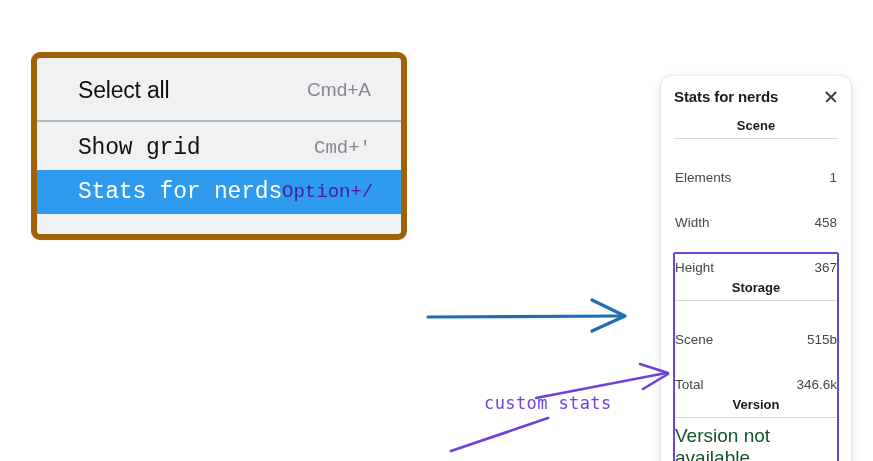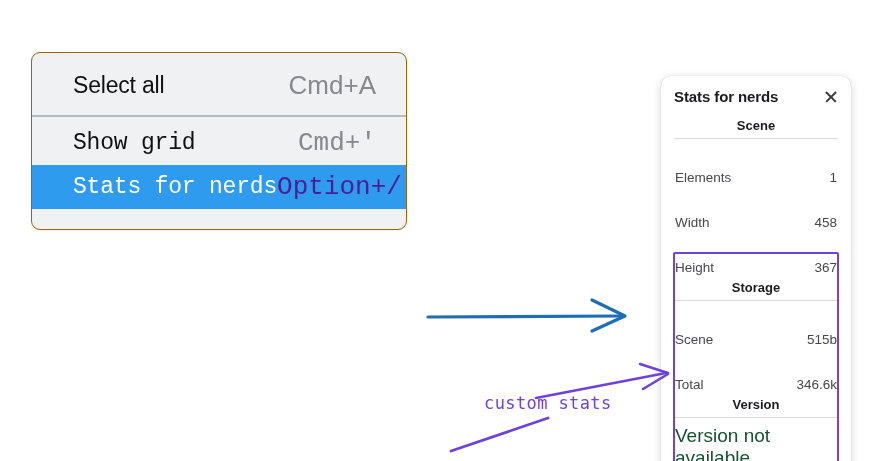--- a/index.html
+++ b/index.html
@@ -16,21 +16,21 @@
     -webkit-font-smoothing: antialiased;
   }
 
   
   #context-menu {
     position: absolute;
     left: 31px;
     top: 52px;
     width: 376px;
     background: #f0f1f3;
-    border: 1px solid #a16207;
+    border: 6px solid #a16207;
     border-radius: 9px;
     box-sizing: border-box;
     padding: 6px 0 0 0;
     box-shadow: 0 1px 2px rgba(0,0,0,0.06);
     overflow: hidden;
   }
   .menu-section {
     padding: 4px 0;
   }
   #menu-section-bottom {
@@ -51,21 +51,21 @@
     box-sizing: border-box;
     cursor: default;
   }
   .menu-item .label {
     font-size: 23px;
     color: #111113;
     letter-spacing: -0.2px;
     white-space: nowrap;
   }
   .menu-item .shortcut {
-    font-size: 26px;
+    font-size: 19px;
     color: #85888e;
     white-space: nowrap;
   }
   .menu-item.selected {
     background: #2f9bef;
   }
   .menu-item.selected .label {
     color: #ffffff;
   }
   .menu-item.selected .shortcut {

